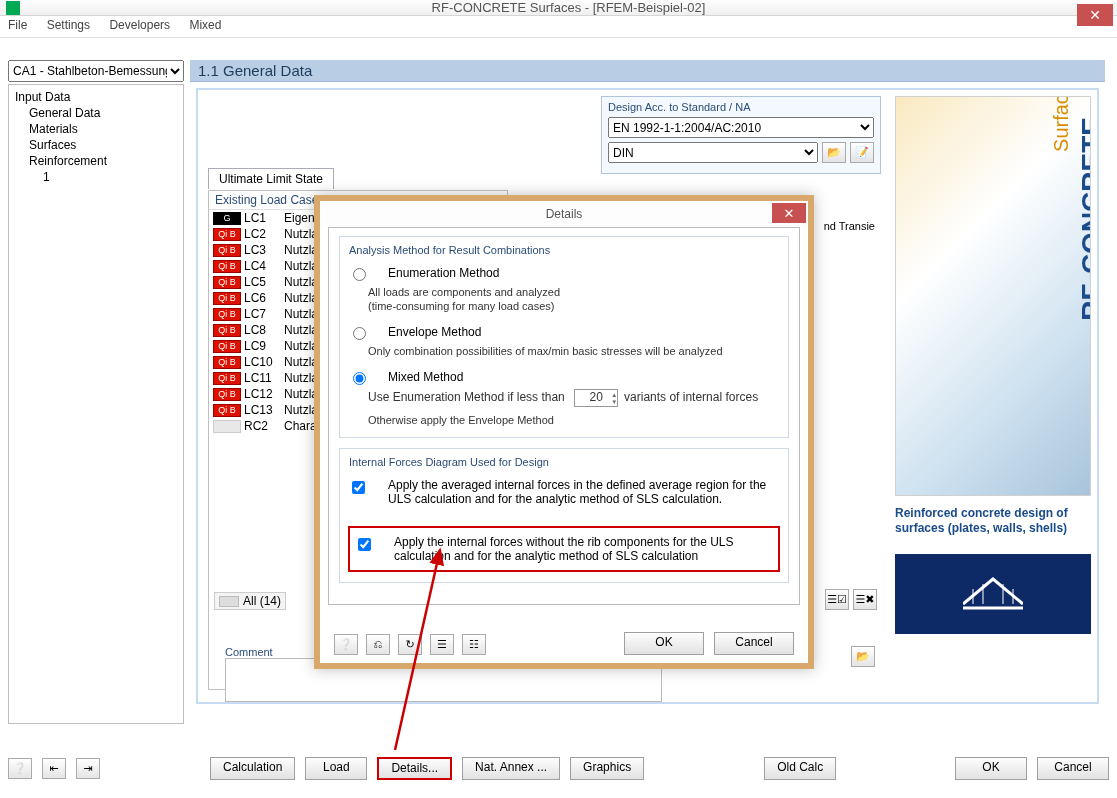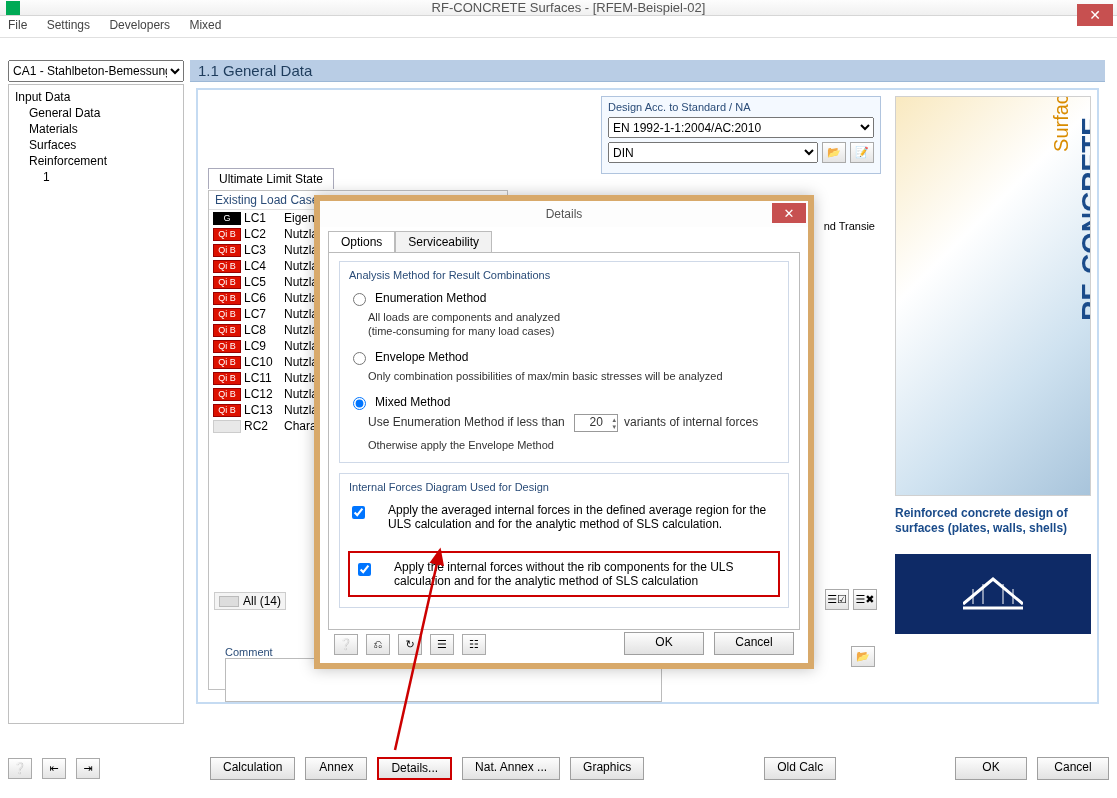--- a/index.html
+++ b/index.html
@@ -50,21 +50,21 @@
 
 .modal { position:absolute; left:314px; top:168px; width:500px; height:474px; background:#fff; border:6px solid #d8a96a; box-shadow:0 0 14px rgba(0,0,0,.25); z-index:50;margin-top:27px; }
 .modal .mtitle { height:26px; background:#fdfdfd; display:flex; align-items:center; justify-content:center; color:#555; font-size:13px; position:relative;}
 .modal .mclose { position:absolute; right:2px; top:2px; width:34px; height:20px; background:#c75050; color:#fff; display:flex; align-items:center; justify-content:center; font-size:13px;}
 .modal .mtabs { display:flex; margin:4px 8px 0 8px;}
 .modal .mtab { border:1px solid #bbb; border-bottom:none; padding:3px 12px; background:#f2f2f2;}
 .modal .mtab.active { background:#fff; }
 .modal .mbody { border:1px solid #bbb; margin:0 8px; padding:8px 10px; height:378px; }
 .fieldset { border:1px solid #cfd9e8; padding:6px 8px 10px 8px; margin-bottom:10px; }
 .fieldset .leg { color:#2a4c78; font-size:11px; margin:-12px 0 6px -2px; background:#fff; display:inline-block; padding:0 3px;}
-.radio { display:flex; align-items:flex-start; gap:6px; margin:4px 0; }
+.radio { display:flex; align-items:flex-start; gap:19px; margin:4px 0; }
 .radio input { margin-top:2px; }
 .subtxt { padding-left:20px; color:#333; font-size:11px; line-height:14px;}
 .chkrow { display:flex; align-items:flex-start; gap:20px; margin:4px 0; }
 .redbox { border:2px solid #c00; padding:3px 4px; }
 .mbtns { position:absolute; bottom:8px; right:14px; display:flex; gap:10px;}
 .mtoolbtns { position:absolute; bottom:8px; left:14px; display:flex; gap:8px;}
 .spin { width:44px; height:18px; border:1px solid #999; text-align:right; padding-right:14px; display:inline-block; position:relative; background:#fff;}
 .spin::after { content:"▴\A▾"; white-space:pre; font-size:7px; line-height:7px; position:absolute; right:1px; top:1px; color:#666;}
 
 
@@ -231,40 +231,36 @@
     </div>
   </div>
 </div>
 
 <div class="bottombar">
   <div class="iconbtn">❔</div>
   <div class="iconbtn">⇤</div>
   <div class="iconbtn">⇥</div>
   <div style="width:90px"></div>
   <div class="btn">Calculation</div>
-  <div class="btn">Annex</div>
+  <div class="btn">Load</div>
   <div class="btn det-high">Details...</div>
   <div class="btn">Nat. Annex ...</div>
   <div class="btn">Graphics</div>
   <div style="width:100px"></div>
   <div class="btn">Old Calc</div>
   <div style="flex:1"></div>
   <div class="btn" style="min-width:72px">OK</div>
   <div class="btn" style="min-width:72px">Cancel</div>
 </div>
 
 <div class="modal">
   <div class="mtitle">
     <span>Details</span>
     <div class="mclose">✕</div>
   </div>
-  <div class="mtabs">
-    <div class="mtab active">Options</div>
-    <div class="mtab">Serviceability</div>
-  </div>
   <div class="mbody">
 
     <div class="fieldset">
       <div class="leg">Analysis Method for Result Combinations</div>
       <div class="radio">
           <input type="radio" name="am" style="">
           <span>Enumeration Method</span>
         </div>
       <div class="subtxt">All loads are components and analyzed</div>
       <div class="subtxt">(time-consuming for many load cases)</div>

